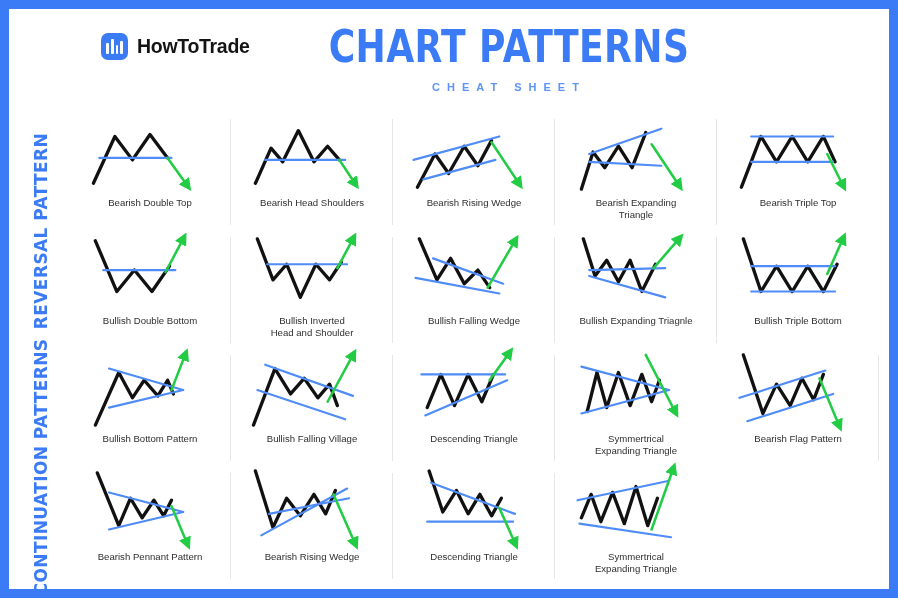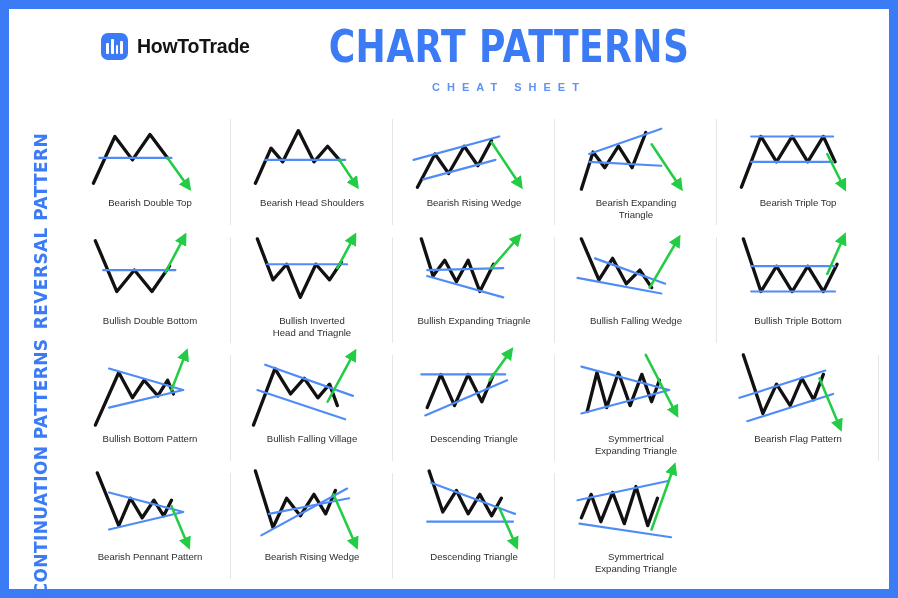--- a/index.html
+++ b/index.html
@@ -295,54 +295,54 @@
                 <marker id="ah" markerWidth="5" markerHeight="5" refX="2.2" refY="2.5" orient="auto">
                   <path d="M0,0 L5,2.5 L0,5 z" fill="#22cc44"></path>
                 </marker>
               </defs>
               <polyline points="14,6 30,48 44,32 58,66 74,32 88,48 100,30" fill="none" stroke="#111111" stroke-width="3.4" stroke-linejoin="round" stroke-linecap="round"></polyline>
               <line x1="24" y1="32" x2="106" y2="32" stroke="#4f8cf7" stroke-width="2.2" stroke-linecap="round"></line>
               <line x1="96" y1="36" x2="112" y2="6" stroke="#22cc44" stroke-width="2.6" stroke-linecap="round" marker-end="url(#ah)"></line>
             </svg>
           </div>
           <div class="pattern-label">Bullish Inverted
-Head and Triagnle</div>
+Head and Shoulder</div>
+        </div>
+        <div class="cell">
+          <div style="width: 100%;">
+            <svg class="pattern-art" viewBox="0 0 140 82" preserveAspectRatio="xMidYMid meet">
+              <defs>
+                <marker id="ah" markerWidth="5" markerHeight="5" refX="2.2" refY="2.5" orient="auto">
+                  <path d="M0,0 L5,2.5 L0,5 z" fill="#22cc44"></path>
+                </marker>
+              </defs>
+              <polyline points="14,6 32,48 46,26 60,52 74,38 86,56" fill="none" stroke="#111111" stroke-width="3.4" stroke-linejoin="round" stroke-linecap="round"></polyline>
+              <line x1="10" y1="46" x2="96" y2="62" stroke="#4f8cf7" stroke-width="2.2" stroke-linecap="round"></line>
+              <line x1="28" y1="26" x2="100" y2="52" stroke="#4f8cf7" stroke-width="2.2" stroke-linecap="round"></line>
+              <line x1="84" y1="56" x2="112" y2="8" stroke="#22cc44" stroke-width="2.6" stroke-linecap="round" marker-end="url(#ah)"></line>
+            </svg>
+          </div>
+          <div class="pattern-label">Bullish Falling Wedge</div>
         </div>
         <div class="cell">
           <div style="width: 100%;">
             <svg class="pattern-art" viewBox="0 0 140 82" preserveAspectRatio="xMidYMid meet">
               <defs>
                 <marker id="ah" markerWidth="5" markerHeight="5" refX="2.2" refY="2.5" orient="auto">
                   <path d="M0,0 L5,2.5 L0,5 z" fill="#22cc44"></path>
                 </marker>
               </defs>
               <polyline points="16,6 28,44 40,28 52,50 64,28 76,60 90,32" fill="none" stroke="#111111" stroke-width="3.4" stroke-linejoin="round" stroke-linecap="round"></polyline>
               <line x1="22" y1="38" x2="100" y2="36" stroke="#4f8cf7" stroke-width="2.2" stroke-linecap="round"></line>
               <line x1="22" y1="44" x2="100" y2="66" stroke="#4f8cf7" stroke-width="2.2" stroke-linecap="round"></line>
               <line x1="88" y1="36" x2="114" y2="6" stroke="#22cc44" stroke-width="2.6" stroke-linecap="round" marker-end="url(#ah)"></line>
             </svg>
           </div>
           <div class="pattern-label">Bullish Expanding Triagnle</div>
         </div>
-        <div class="cell">
-          <div style="width: 100%;">
-            <svg class="pattern-art" viewBox="0 0 140 82" preserveAspectRatio="xMidYMid meet">
-              <defs>
-                <marker id="ah" markerWidth="5" markerHeight="5" refX="2.2" refY="2.5" orient="auto">
-                  <path d="M0,0 L5,2.5 L0,5 z" fill="#22cc44"></path>
-                </marker>
-              </defs>
-              <polyline points="14,6 32,48 46,26 60,52 74,38 86,56" fill="none" stroke="#111111" stroke-width="3.4" stroke-linejoin="round" stroke-linecap="round"></polyline>
-              <line x1="10" y1="46" x2="96" y2="62" stroke="#4f8cf7" stroke-width="2.2" stroke-linecap="round"></line>
-              <line x1="28" y1="26" x2="100" y2="52" stroke="#4f8cf7" stroke-width="2.2" stroke-linecap="round"></line>
-              <line x1="84" y1="56" x2="112" y2="8" stroke="#22cc44" stroke-width="2.6" stroke-linecap="round" marker-end="url(#ah)"></line>
-            </svg>
-          </div>
-          <div class="pattern-label">Bullish Falling Wedge</div>
-        </div>
         <div class="cell nodiv">
           <div style="width: 100%;">
             <svg class="pattern-art" viewBox="0 0 140 82" preserveAspectRatio="xMidYMid meet">
               <defs>
                 <marker id="ah" markerWidth="5" markerHeight="5" refX="2.2" refY="2.5" orient="auto">
                   <path d="M0,0 L5,2.5 L0,5 z" fill="#22cc44"></path>
                 </marker>
               </defs>
               <polyline points="14,6 32,60 48,34 64,60 80,34 96,60 110,32" fill="none" stroke="#111111" stroke-width="3.4" stroke-linejoin="round" stroke-linecap="round"></polyline>
               <line x1="22" y1="34" x2="108" y2="34" stroke="#4f8cf7" stroke-width="2.2" stroke-linecap="round"></line>

